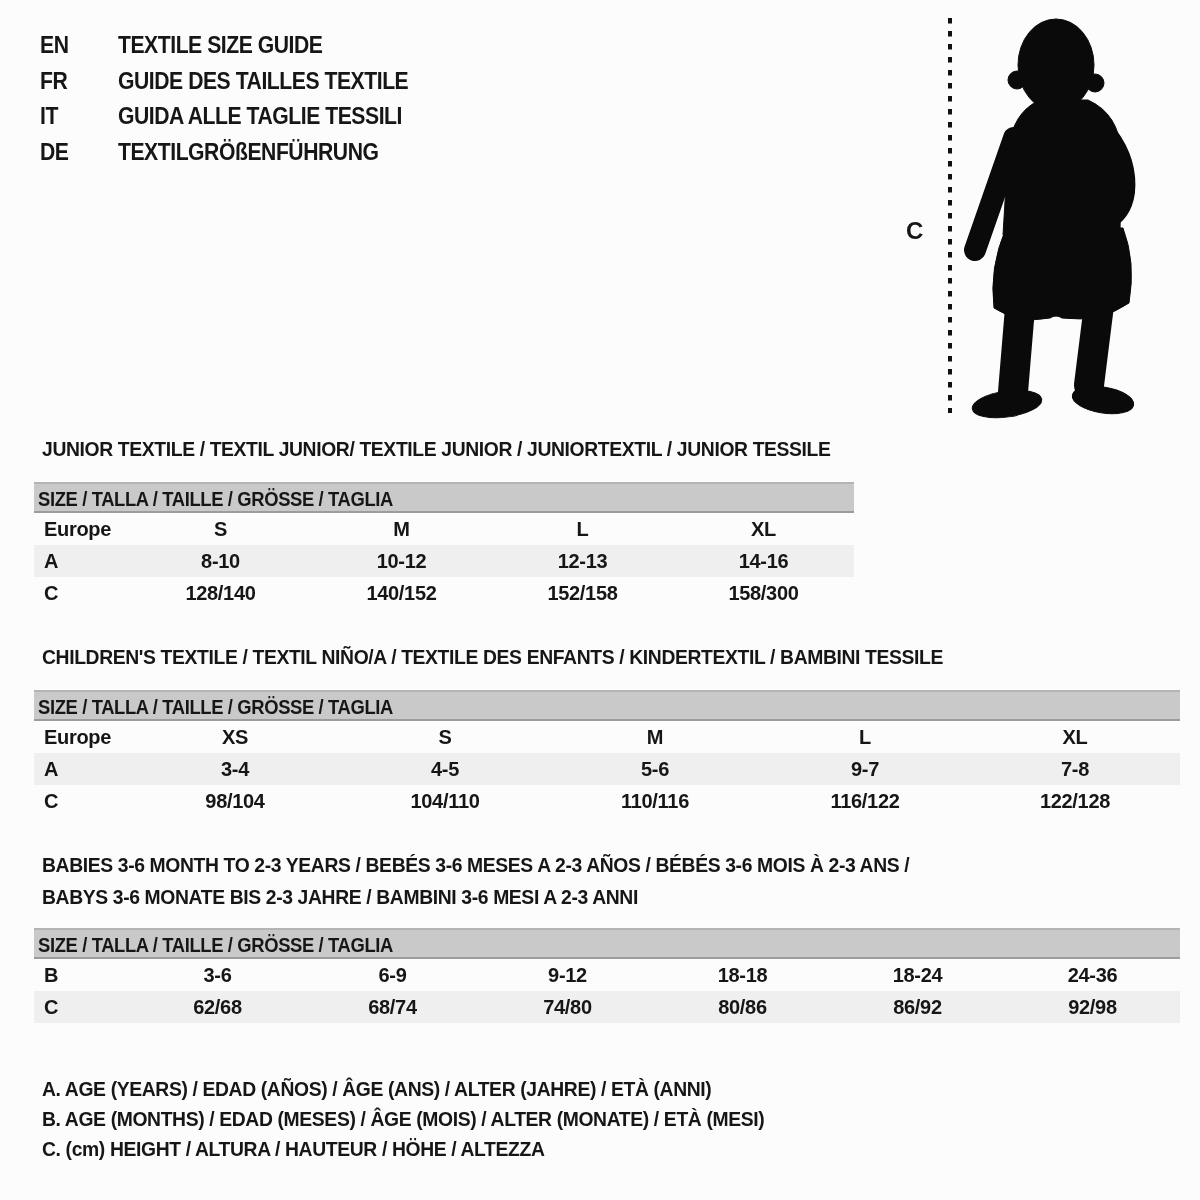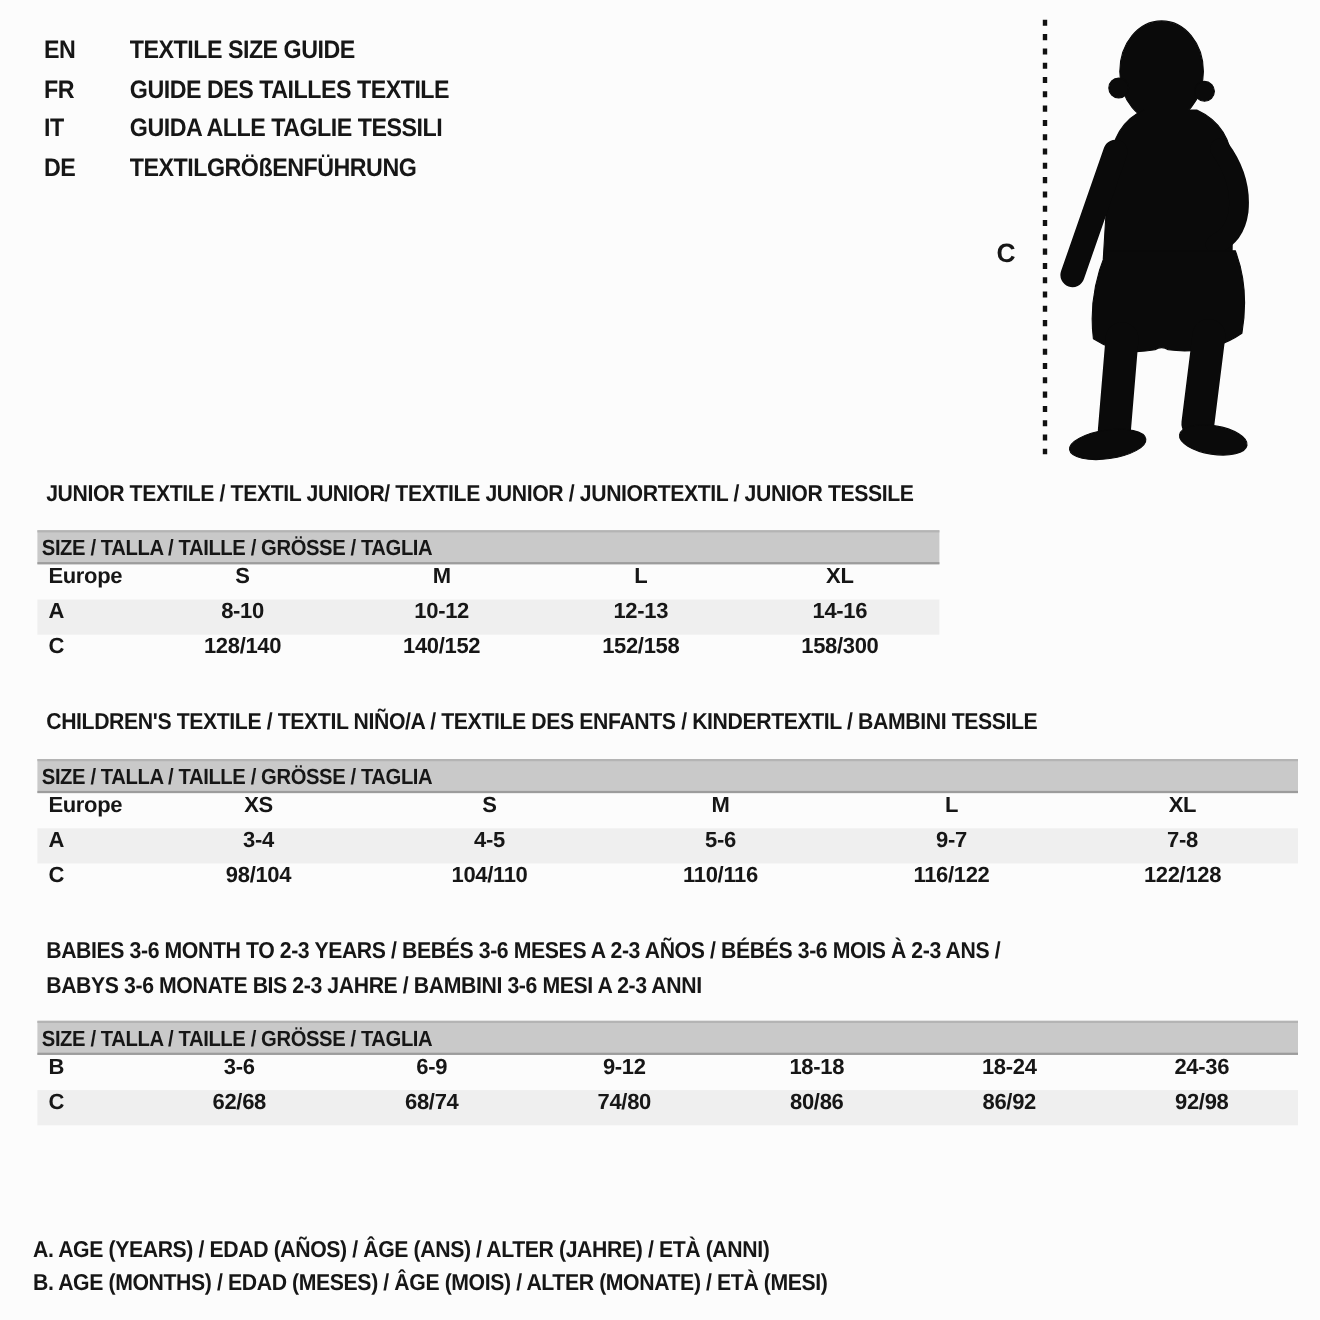--- a/index.html
+++ b/index.html
@@ -48,29 +48,29 @@
   .size-bar {
     height:31px; background:#c9c9c9;
     border-top:2px solid #b4b4b4; border-bottom:2px solid #9c9c9c;
     box-sizing:border-box;
     display:flex; align-items:flex-end; padding-left:4px;
     font-weight:700; font-size:20px; letter-spacing:-0.4px;
   }
   .size-bar span { transform:scaleX(0.92); transform-origin:left center; white-space:nowrap; }
 
   .t-row {
-    display:flex; height:32px; align-items:flex-start;
+    display:flex; height:32px; align-items:center;
     font-weight:700; font-size:20px; letter-spacing:-0.3px;
   }
   .t-row.shaded { background:#efefef; }
   .t-label { width:96px; flex:0 0 96px; padding-left:10px; box-sizing:border-box; }
   .t-cell  { flex:1; text-align:center; }
 
   
-  .legend { position:absolute; left:30px; top:1074px;margin-top:48px; }
+  .legend { position:absolute; left:42px; top:1074px; }
   .legend-line {
     height:30px; display:flex; align-items:center;
     font-weight:700; font-size:21px; letter-spacing:-0.4px;
   }
   .legend-line span { transform:scaleX(0.92); transform-origin:left center; white-space:nowrap; }
 </style>
 </head>
 <body>
 
 <div class="page">
@@ -203,15 +203,18 @@
     </div>
   </div>
 
   <div class="legend">
     <div class="legend-line">
       <span>A. AGE (YEARS) / EDAD (AÑOS) / ÂGE (ANS) / ALTER (JAHRE) / ETÀ (ANNI)</span>
     </div>
     <div class="legend-line">
       <span>B. AGE (MONTHS) / EDAD (MESES) / ÂGE (MOIS) / ALTER (MONATE) / ETÀ (MESI)</span>
     </div>
+    <div class="legend-line">
+      <span>C. (cm) HEIGHT / ALTURA / HAUTEUR / HÖHE / ALTEZZA</span>
+    </div>
   </div>
 
 </div>
 
 </body></html>

